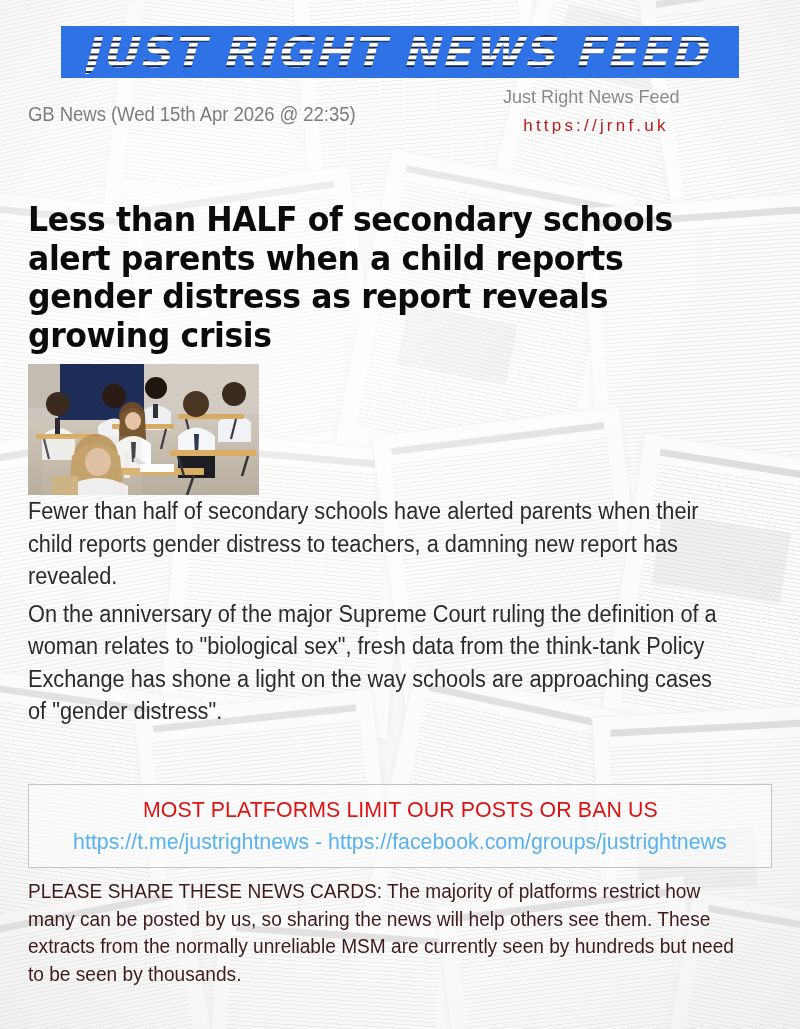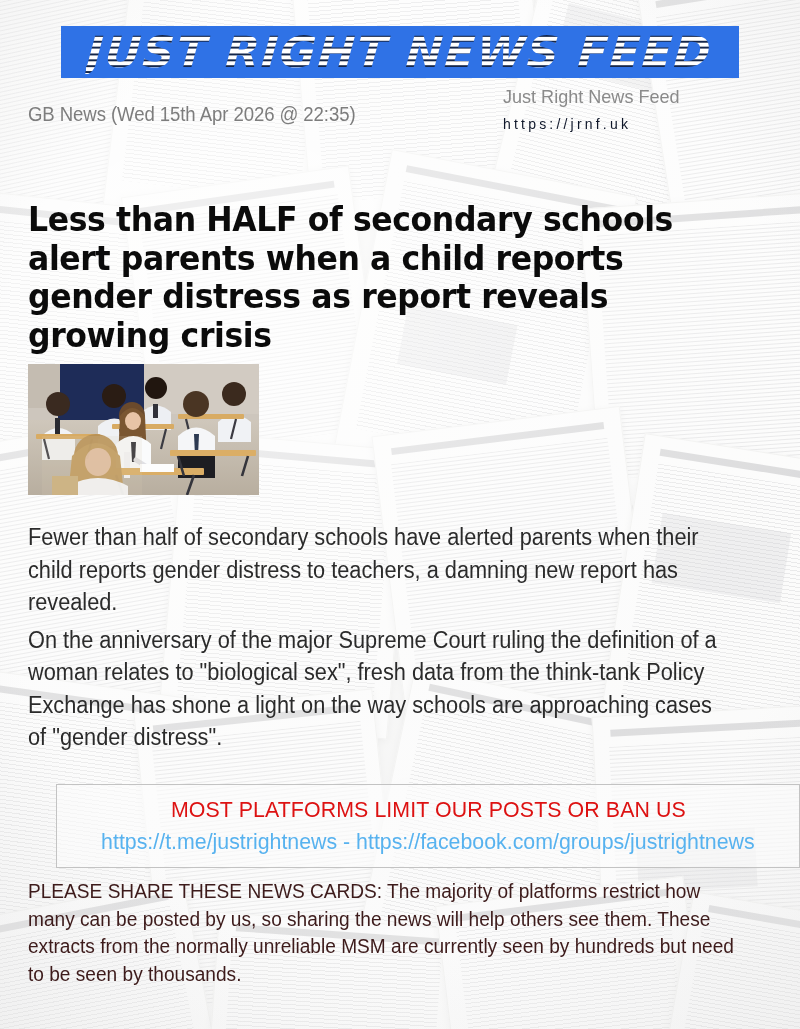--- a/index.html
+++ b/index.html
@@ -150,24 +150,25 @@
   .brand-name {
     font-size: 19px;
     color: #8a8a8a;
     line-height: 1.15;
     transform: scaleX(0.95);
     transform-origin: left center;
     white-space: nowrap;
   }
   .brand-url {
     margin-top: 8px;
-    font-size: 14px;
-    color: #0f172a;
+    font-size: 17px;
+    color: #b91c1c;
     letter-spacing: 3.2px;
     white-space: nowrap;
+    text-align: center;
   }
 
   
   .source-bar {
     position: absolute;
     left: 28px;
     top: 155px;
     width: 744px;
     height: 43px;
     background: #dddddd;
@@ -208,21 +209,21 @@
     height: 131px;
     overflow: hidden;
     background: #24304e;
   }
   .article-image svg { display: block; width: 100%; height: 100%; }
 
   
   .body-copy {
     position: absolute;
     left: 28px;
-    top: 521px;
+    top: 495px;
     width: 748px;
   }
   .body-copy p {
     font-size: 23px;
     line-height: 32.5px;
     color: #2b2b2b;
     transform: scaleX(0.945);
     transform-origin: left top;
     margin-bottom: 5px;
   }
@@ -233,21 +234,20 @@
     left: 28px;
     top: 784px;
     width: 744px;
     height: 84px;
     background: rgba(252,252,252,0.62);
     border: 1px solid #c3c3c3;
     display: flex;
     flex-direction: column;
     align-items: center;
     justify-content: center;
-    margin-left: 28px;
   }
   .promo-warn {
     font-size: 22px;
     color: #dd1212;
     letter-spacing: 0.1px;
     transform: scaleX(0.97);
     white-space: nowrap;
     margin-bottom: 6px;
   }
   .promo-links {

